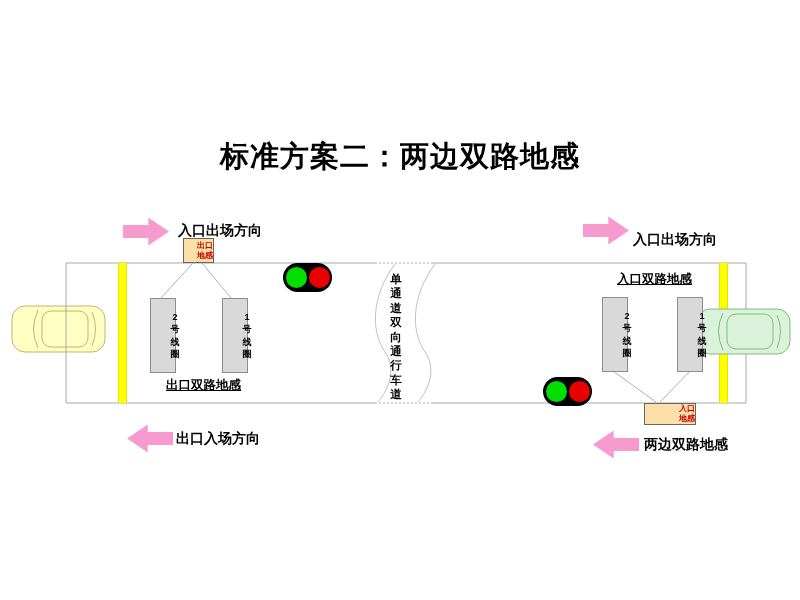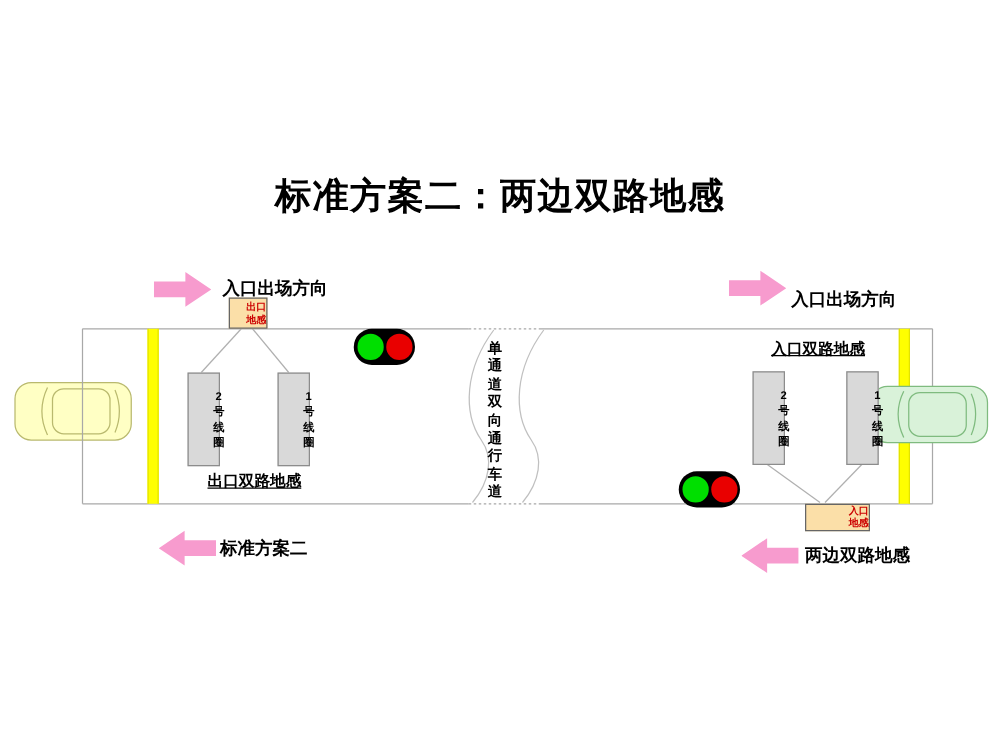--- a/index.html
+++ b/index.html
@@ -81,21 +81,21 @@
     </g>
   </svg>
 
   <div class="arrow right" style="left:123px;top:217px;"></div>
   <div class="dlabel" style="left:178px;top:222px;">入口出场方向</div>
 
   <div class="arrow right" style="left:583px;top:216px;"></div>
   <div class="dlabel" style="left:633px;top:231px;">入口出场方向</div>
 
   <div class="arrow left" style="left:127px;top:424px;"></div>
-  <div class="dlabel" style="left:176px;top:430px;">标准方案二</div>
+  <div class="dlabel" style="left:176px;top:430px;">出口入场方向</div>
 
   <div class="arrow left" style="left:593px;top:430px;"></div>
   <div class="dlabel" style="left:644px;top:436px;">两边双路地感</div>
 
   <div class="sensor" style="left:183px;top:238px;width:31px;height:25px;">
     <span>出口</span>
     <span>地感</span>
   </div>
   <div class="sensor" style="left:644px;top:403px;width:52px;height:22px;">
     <span>入口</span>

